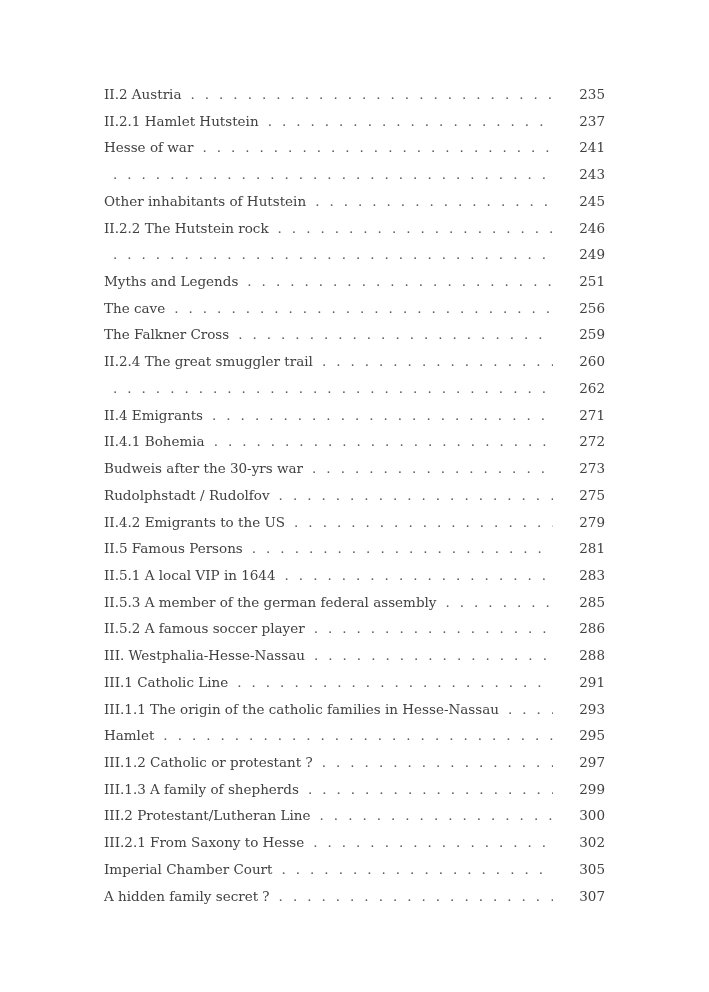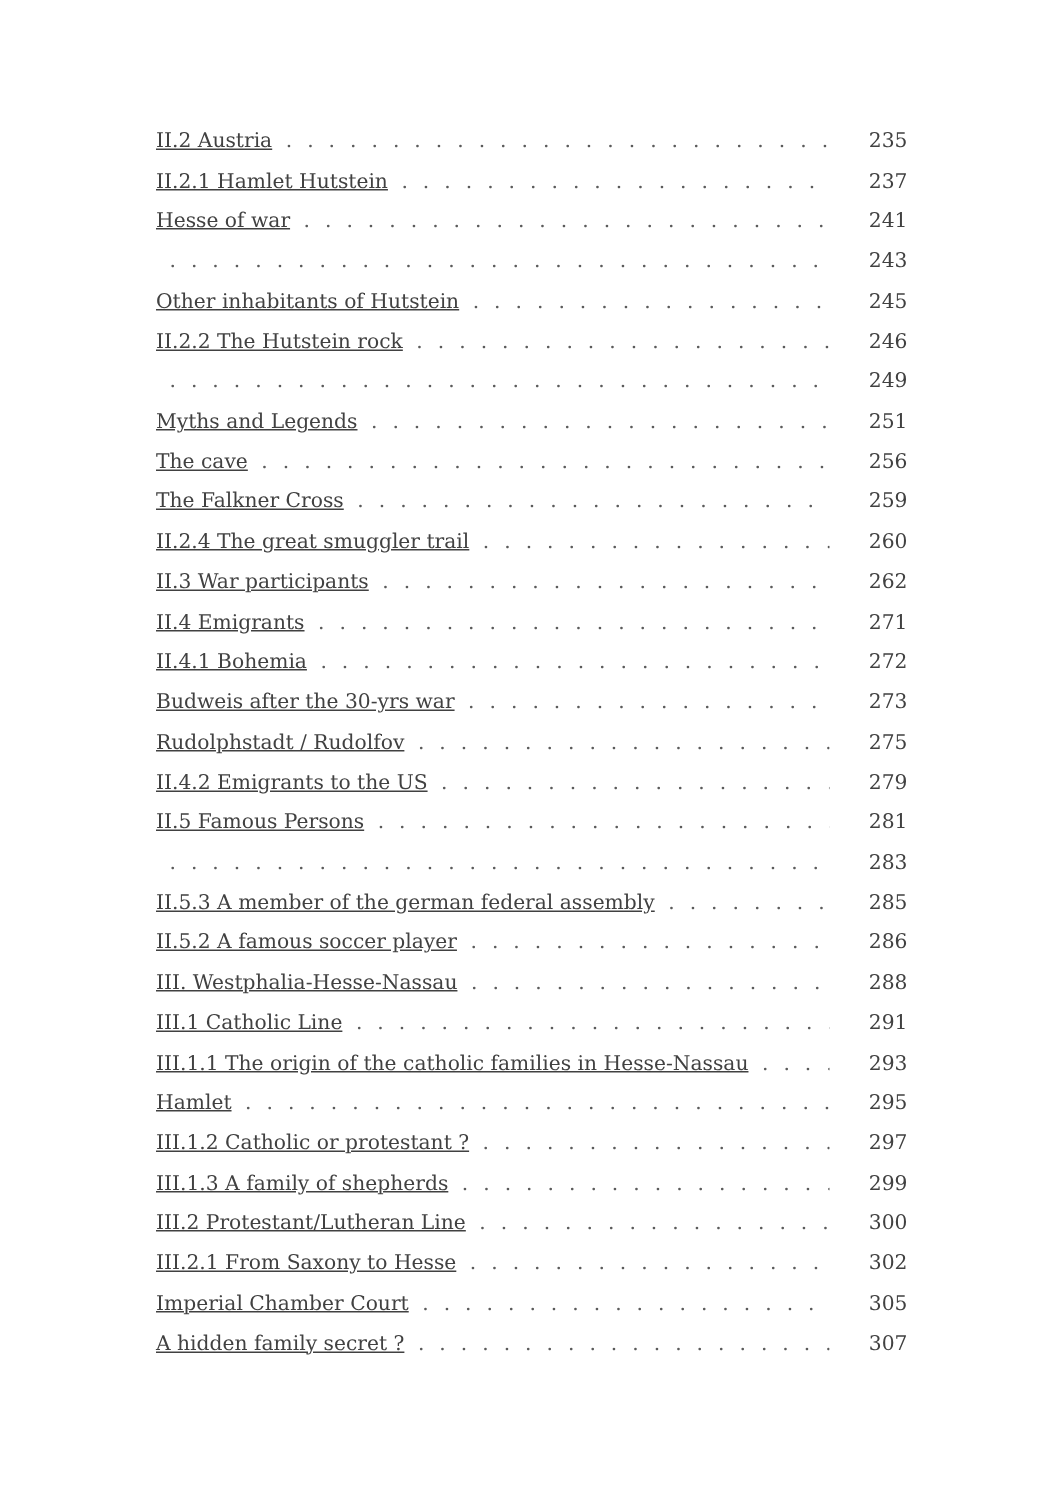--- a/index.html
+++ b/index.html
@@ -24,21 +24,20 @@
     display: flex;
     align-items: baseline;
     height: 26.72px;
     line-height: 26.72px;
     font-size: 13.5px;
     cursor: default;
   }
   .toc-title {
     white-space: nowrap;
     flex-shrink: 0;
-    text-decoration: underline;
   }
   .toc-leader {
     flex: 1 1 auto;
     min-width: 0;
     overflow: hidden;
     white-space: nowrap;
     letter-spacing: 10px;
     padding-left: 9px;
     margin-right: 2px;
     color: #5a5a5a;
@@ -102,21 +101,20 @@
         <span class="toc-title">The Falkner Cross</span>
         <span class="toc-leader">................................................................................</span>
         <span class="toc-page">259</span>
       </div>
       <div class="toc-row">
         <span class="toc-title">II.2.4 The great smuggler trail</span>
         <span class="toc-leader">................................................................................</span>
         <span class="toc-page">260</span>
       </div>
       <div class="toc-row">
-        <span class="toc-title">II.3 War participants</span>
         <span class="toc-leader">................................................................................</span>
         <span class="toc-page">262</span>
       </div>
       <div class="toc-row">
         <span class="toc-title">II.4 Emigrants</span>
         <span class="toc-leader">................................................................................</span>
         <span class="toc-page">271</span>
       </div>
       <div class="toc-row">
         <span class="toc-title">II.4.1 Bohemia</span>
@@ -137,20 +135,21 @@
         <span class="toc-title">II.4.2 Emigrants to the US</span>
         <span class="toc-leader">................................................................................</span>
         <span class="toc-page">279</span>
       </div>
       <div class="toc-row">
         <span class="toc-title">II.5 Famous Persons</span>
         <span class="toc-leader">................................................................................</span>
         <span class="toc-page">281</span>
       </div>
       <div class="toc-row">
+        <span class="toc-title">II.5.1 A local VIP in 1644</span>
         <span class="toc-leader">................................................................................</span>
         <span class="toc-page">283</span>
       </div>
       <div class="toc-row">
         <span class="toc-title">II.5.3 A member of the german federal assembly</span>
         <span class="toc-leader">................................................................................</span>
         <span class="toc-page">285</span>
       </div>
       <div class="toc-row">
         <span class="toc-title">II.5.2 A famous soccer player</span>

